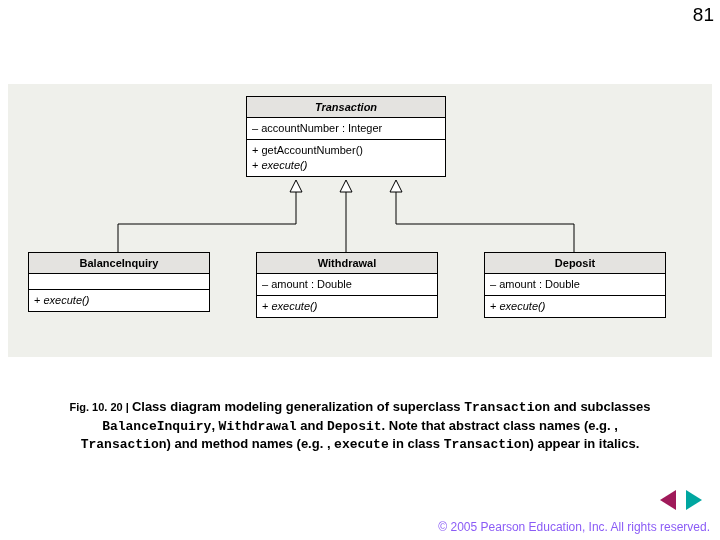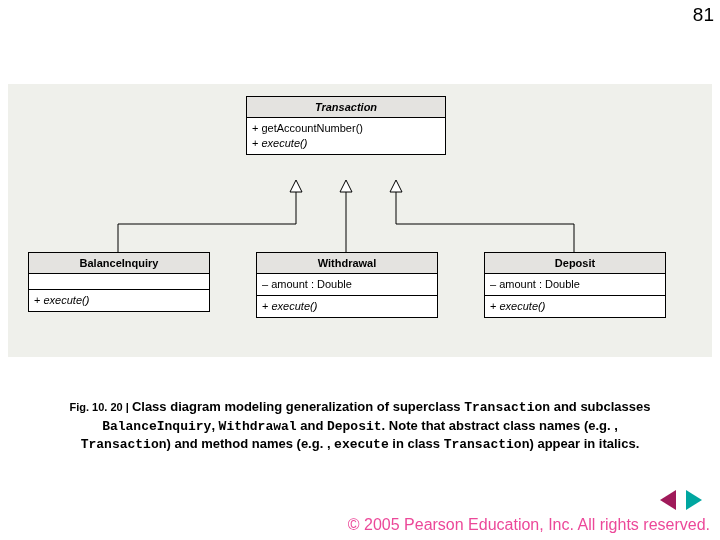--- a/index.html
+++ b/index.html
@@ -16,32 +16,33 @@
   .op i { font-style: italic; margin-top: 28px; }
   svg.lines { position: absolute; top: 0; left: 0; width: 704px; height: 273px; pointer-events: none; }
   .caption { position: absolute; top: 398px; left: 60px; width: 600px; font-size: 13px; line-height: 1.35; text-align: center; }
   .caption .fig { font-weight: 700; font-size: 11px; }
   .caption .mono { font-family: "Courier New", monospace; font-weight: 700; }
   .caption b { font-weight: 700; }
   .nav { position: absolute; bottom: 30px; right: 18px; display: flex; gap: 10px; }
   .nav-btn { width: 0; height: 0; border-top: 10px solid transparent; border-bottom: 10px solid transparent; cursor: pointer; }
   .nav-prev { border-right: 16px solid #a01a5a; }
   .nav-next { border-left: 16px solid #00a6a0; }
-  .footer { position: absolute; bottom: 6px; right: 10px; font-size: 16px; color: #ec4899; }
+  .footer { position: absolute; bottom: 6px; right: 10px; font-size: 12px; color: #8b5cf6; }
 </style>
 </head>
 <body>
 
 <div class="page">
   <div class="page-num">81</div>
 
   <div class="canvas">
 
     <div class="uml-box" style="left:238px; top:12px; width:200px;">
       <div class="uml-title abstract">Transaction</div>
+      <div class="uml-sect">– accountNumber : Integer</div>
       <div class="uml-sect">
         <div class="op">+ getAccountNumber()</div>
         <div class="op"><span>+ </span><i>execute()</i></div>
       </div>
     </div>
 
     <div class="uml-box" style="left:20px; top:168px; width:182px;">
       <div class="uml-title">BalanceInquiry</div>
       <div class="uml-sect" style="height:16px;"></div>
       <div class="uml-sect">

